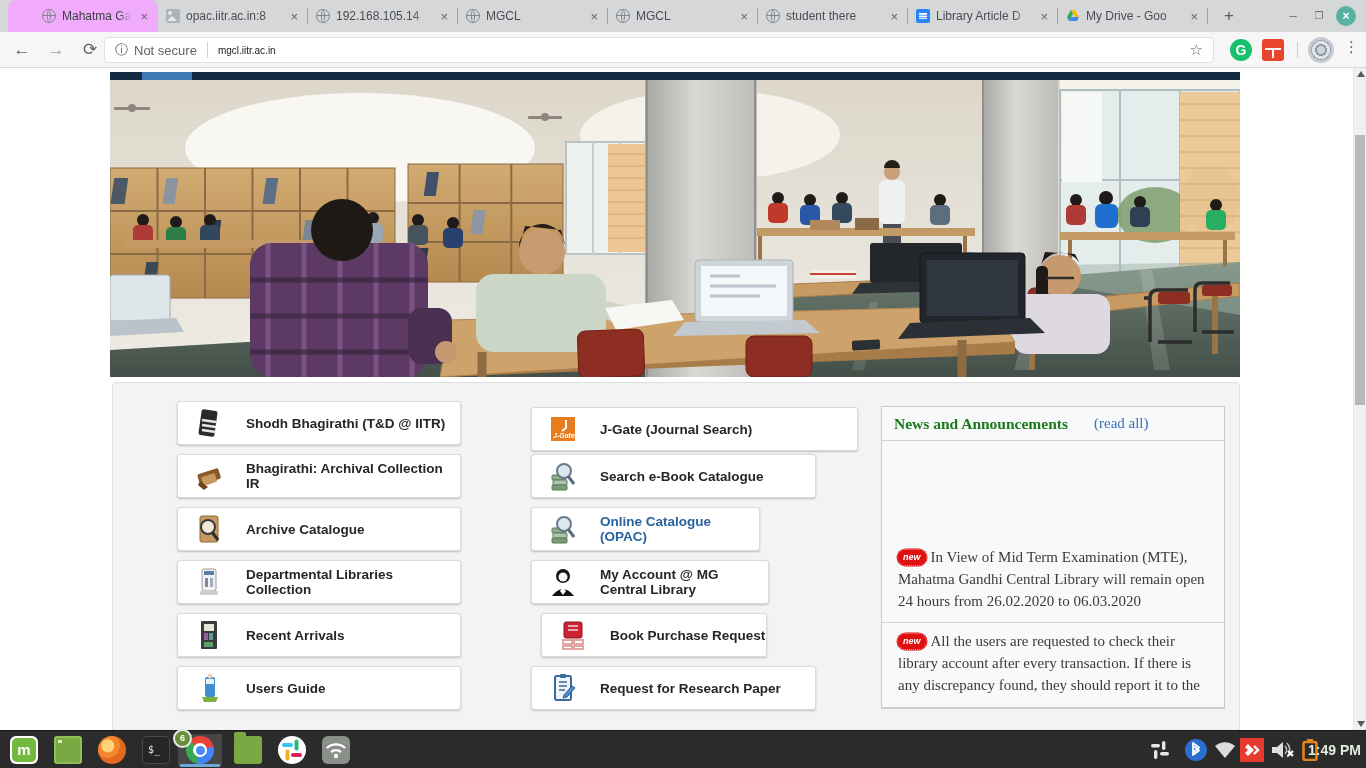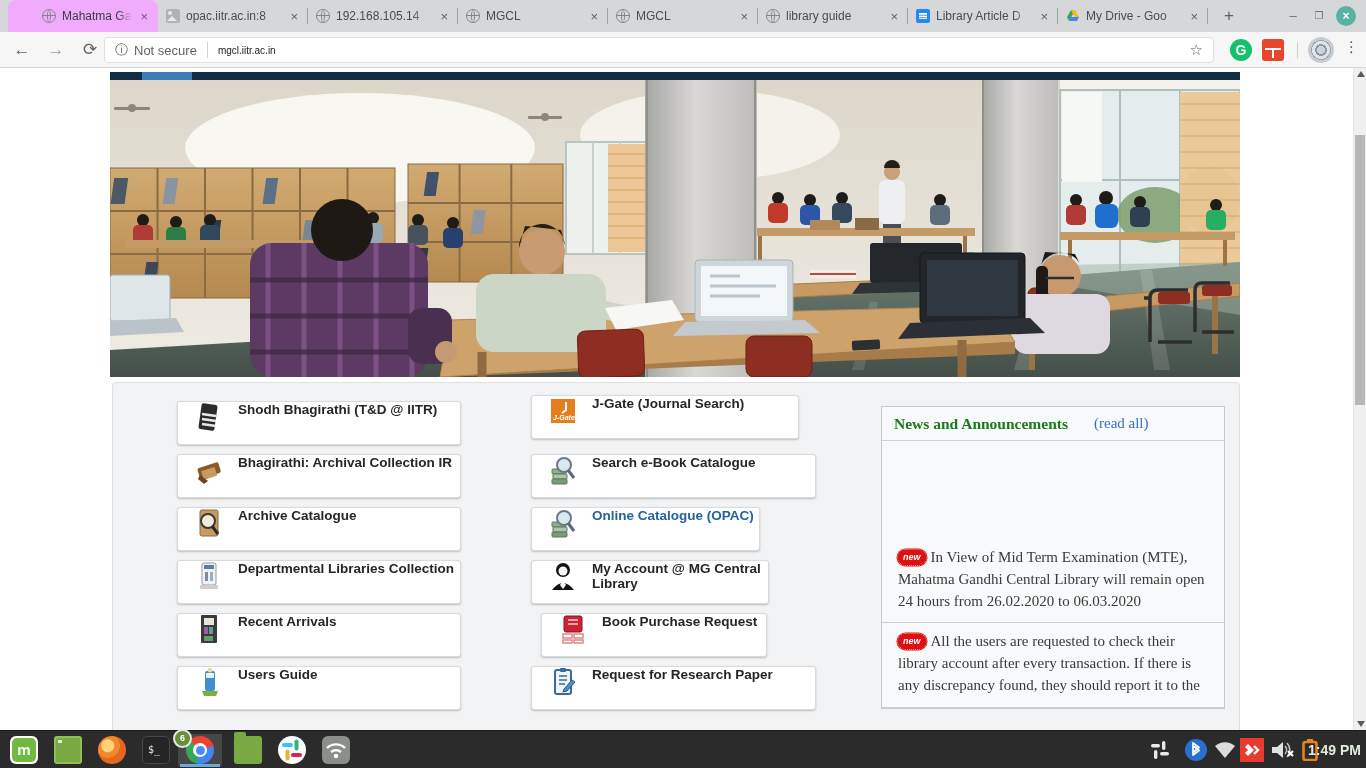--- a/index.html
+++ b/index.html
@@ -54,21 +54,21 @@
           background:radial-gradient(circle at 50% 50%,#cdd3da 0 4px,#8d99a6 4px 6px,#dfe3e8 6px 9px,#9aa5b1 9px 10px,#c7ccd4 10px);}
   #menu-dots{position:absolute;left:1344px;top:6px;color:#5f6368;font-size:15px;letter-spacing:0;}
   
   #page{position:absolute;left:0;top:68px;width:1353px;height:662px;background:#fff;overflow:hidden;}
   #navstrip{position:absolute;left:110px;top:4px;width:1130px;height:8px;background:#132c42;}
   #navstrip .seg{position:absolute;left:32px;top:0;width:50px;height:8px;background:#3f7cb7;}
   #photo{position:absolute;left:110px;top:12px;width:1130px;height:297px;overflow:hidden;}
   #section{position:absolute;left:112px;top:314px;width:1128px;height:420px;background:#f2f3f4;
            border:1px solid #e0e0e0;border-radius:4px;box-sizing:border-box;}
   .card{position:absolute;width:284px;height:44px;background:#fff;border:1px solid #dadada;
-        border-radius:3px;box-shadow:0 1px 2px rgba(0,0,0,.22);display:flex;align-items:flex-start;box-sizing:border-box;}
+        border-radius:3px;box-shadow:0 1px 2px rgba(0,0,0,.22);display:flex;align-items:center;box-sizing:border-box;gap:8px;}
   .card .cicon{width:26px;height:30px;margin:0 16px 0 18px;flex:none;}
   .card .clabel{font-size:13.5px;font-weight:bold;color:#262626;}
   .card .clabel.blue{color:#27629e;}
   
   #news{position:absolute;left:768px;top:23px;width:344px;height:303px;background:#f8f9fa;
         border:1px solid #c9c9c9;box-sizing:border-box;overflow:hidden;
         font-family:"Liberation Serif","DejaVu Serif",serif;}
   #news-head{height:33px;border-bottom:1px solid #d0d0d0;display:flex;align-items:center;padding:0 12px;}
   #news-title{color:#1b7a1b;font-weight:bold;font-size:15.5px;}
   #news-readall{color:#3b70b8;font-size:15px;margin-left:26px;}
@@ -138,21 +138,21 @@
         <span class="ttl">MGCL</span>
         <span class="tabx">×</span>
       </div>
     <div class="tab" style="left:608px">
         <span class="fav fav-globe"></span>
         <span class="ttl">MGCL</span>
         <span class="tabx">×</span>
       </div>
     <div class="tab" style="left:758px">
         <span class="fav fav-globe"></span>
-        <span class="ttl">library guide</span>
+        <span class="ttl">student there</span>
         <span class="tabx">×</span>
       </div>
     <div class="tab" style="left:908px">
         <span class="fav fav-docs"></span>
         <span class="ttl">Library Article D</span>
         <span class="tabx">×</span>
       </div>
     <div class="tab" style="left:1058px">
         <span class="fav">
           <svg class="glyph" width="14" height="14" viewBox="0 0 14 14">
@@ -464,21 +464,21 @@
       <div class="card" style="left:64px;top:283px">
         <svg class="cicon" viewBox="0 0 26 30">
             <rect x="9" y="4" width="10" height="20" rx="2" fill="#3f8fd0"></rect>
             <rect x="10" y="6" width="8" height="5" fill="#e8f0f8"></rect>
             <polygon points="6,24 22,24 20,29 8,29" fill="#7ab03f"></polygon>
             <circle cx="14" cy="3" r="2.5" fill="#e8d8c0"></circle>
           </svg>
         <span class="clabel">Users Guide</span>
       </div>
 
-      <div class="card" style="left:418px;top:12px;width:268px">
+      <div class="card" style="left:418px;top:24px;width:327px">
         <svg class="cicon" viewBox="0 0 26 30">
             <rect x="1" y="3" width="24" height="24" fill="#e87d1e"></rect>
             <path d="M16 6v8l-4 3" stroke="#fff" stroke-width="2" fill="none"></path>
             <text x="3" y="24" font-size="7" fill="#fff" font-weight="bold" font-style="italic">J-Gate</text>
           </svg>
         <span class="clabel">J-Gate (Journal Search)</span>
       </div>
       <div class="card" style="left:418px;top:71px;width:285px">
         <svg class="cicon" viewBox="0 0 26 30">
             <rect x="2" y="14" width="14" height="5" rx="1" fill="#8fae8f" stroke="#5a7a5a"></rect>

